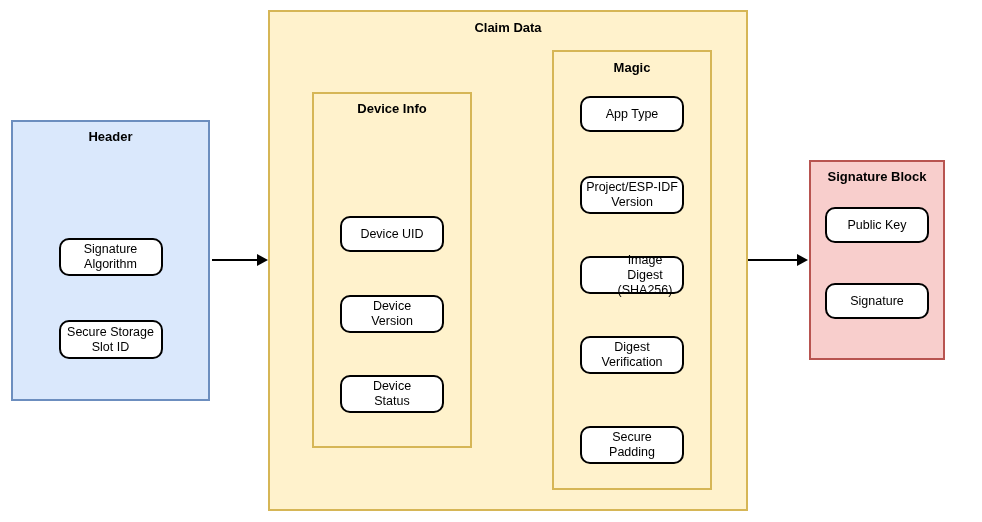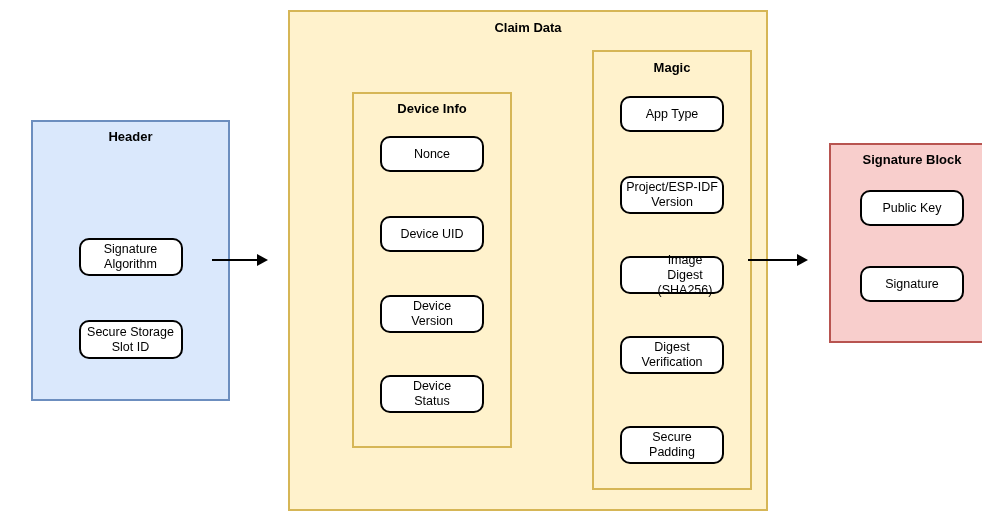--- a/index.html
+++ b/index.html
@@ -9,21 +9,20 @@
     height: 522px;
     background: #ffffff;
     font-family: "Liberation Sans", sans-serif;
     color: #000000;
     overflow: hidden;
   }
   .group {
     position: absolute;
     box-sizing: border-box;
     border: 2px solid;
-    margin-left: 20px;
   }
   .group.header-g    { background: var(--header-fill);    border-color: var(--header-border); }
   .group.claim-g     { background: var(--claim-fill);     border-color: var(--claim-border); }
   .group.signature-g { background: var(--signature-fill); border-color: var(--signature-border); }
   .group.sub-g       { background: var(--claim-fill);     border-color: var(--claim-border); }
   .group-title {
     position: absolute;
     left: 0; right: 0;
     text-align: center;
     font-weight: bold;
@@ -80,21 +79,20 @@
   <div class="arrow" style="left:212px; top:254px; width:56px;">
     <div class="shaft"></div>
     <div class="head"></div>
   </div>
 
   <div class="group claim-g" style="left:268px; top:10px; width:480px; height:501px;">
     <div class="group-title" style="top:8px;">Claim Data</div>
 
     <div class="group sub-g" style="left:42px; top:80px; width:160px; height:356px;">
       <div class="group-title" style="top:7px;">Device Info</div>
-      <div class="node" style="top:42px; height:36px;">Nonce</div>
       <div class="node" style="top:122px; height:36px;">Device UID</div>
       <div class="node" style="top:201px; height:38px;">Device
 Version</div>
       <div class="node" style="top:281px; height:38px;">Device
 Status</div>
     </div>
 
     <div class="group sub-g" style="left:282px; top:38px; width:160px; height:440px;">
       <div class="group-title" style="top:8px;">Magic</div>
       <div class="node" style="top:44px; height:36px;">App Type</div>
@@ -107,19 +105,19 @@
       <div class="node" style="top:374px; height:38px;">Secure
 Padding</div>
     </div>
   </div>
 
   <div class="arrow" style="left:748px; top:254px; width:60px;">
     <div class="shaft"></div>
     <div class="head"></div>
   </div>
 
-  <div class="group signature-g" style="left:809px; top:143px; width:166px; height:200px;">
+  <div class="group signature-g" style="left:809px; top:160px; width:136px; height:200px;">
     <div class="group-title" style="top:7px;">Signature Block</div>
     <div class="node" style="top:45px; height:36px;">Public Key</div>
     <div class="node" style="top:121px; height:36px;">Signature</div>
   </div>
 
 </div>
 
 </body></html>

